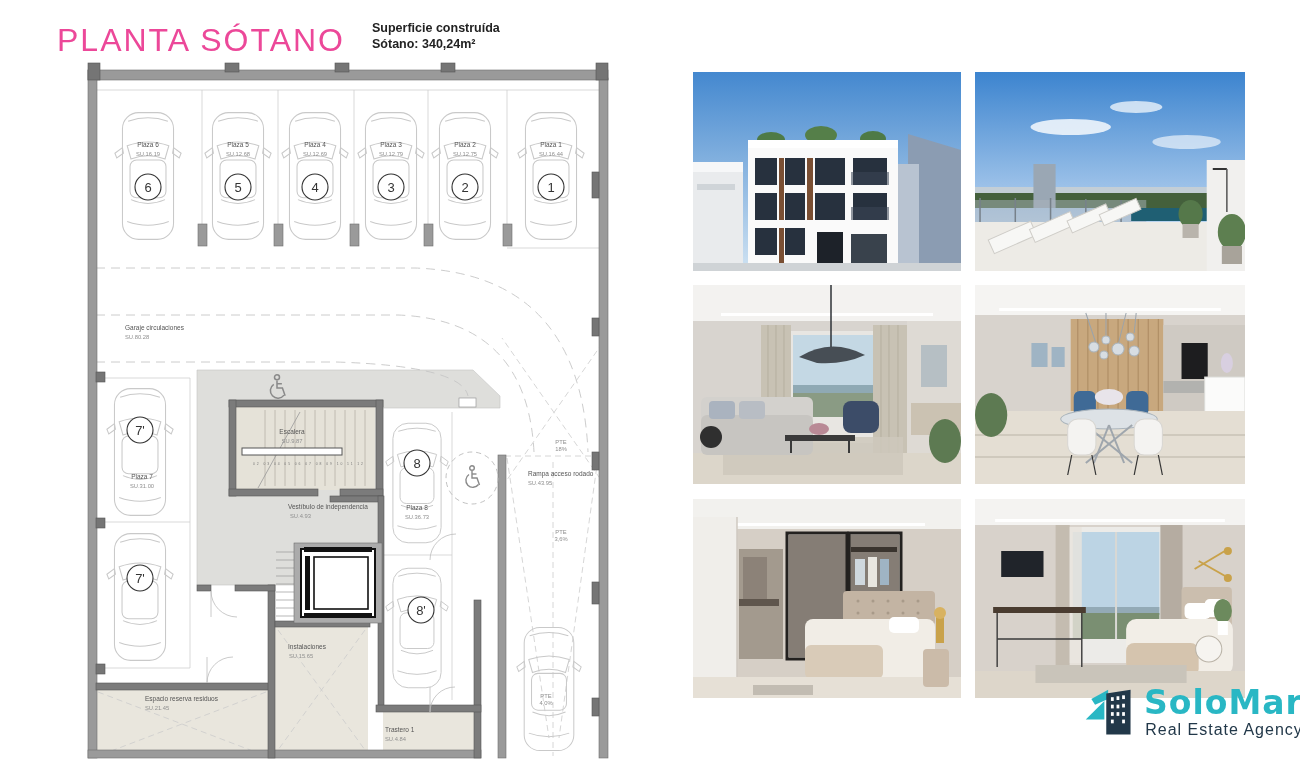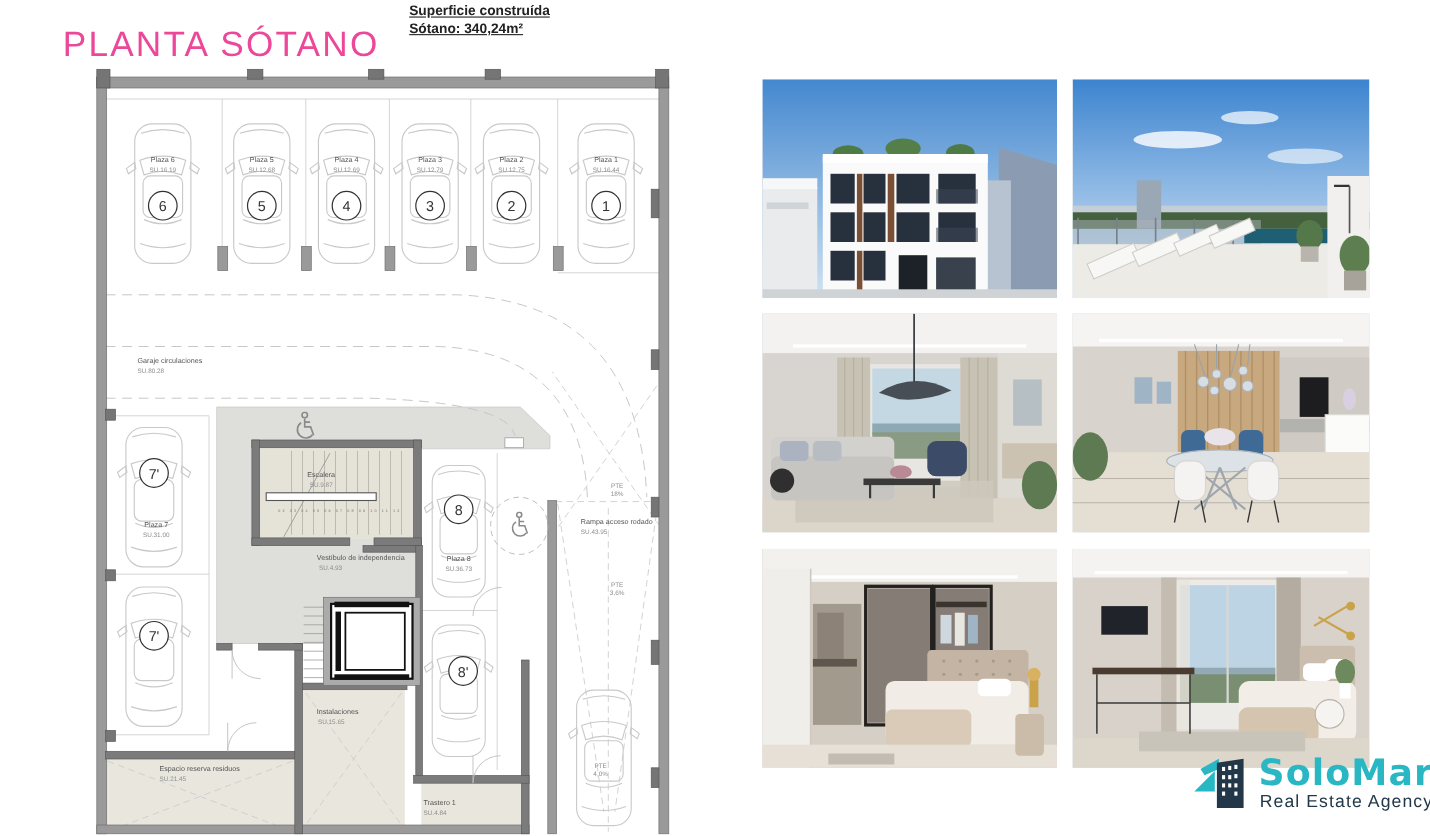--- a/index.html
+++ b/index.html
@@ -1,21 +1,21 @@
 <!DOCTYPE html>
 <html><head>
 <meta charset="utf-8">
 <style>
   html,body{margin:0;padding:0;background:#ffffff;}
   body{width:1300px;height:760px;position:relative;overflow:hidden;
        font-family:"Liberation Sans",sans-serif;}
   .page-title{position:absolute;left:57px;top:22px;font-size:32px;letter-spacing:2px;
       font-weight:400;color:#ec4899;}
-  .surface{position:absolute;left:372px;top:3px;font-size:12.5px;font-weight:bold;
-      color:#222;line-height:1.25;text-decoration:underline;}
+  .surface{position:absolute;left:372px;top:21px;font-size:12.5px;font-weight:bold;
+      color:#222;line-height:1.25;}
   #plan{position:absolute;left:0;top:0;}
   .photo{position:absolute;width:268px;height:199px;overflow:hidden;background:#dfe5ea;}
   .photo svg{display:block;width:100%;height:100%;}
   #ph1{left:693px;top:72px;}  #ph2{left:975px;top:72px;width:270px;}
   #ph3{left:693px;top:285px;} #ph4{left:975px;top:285px;width:270px;}
   #ph5{left:693px;top:499px;} #ph6{left:975px;top:499px;width:270px;}
   .logo{position:absolute;left:1082px;top:686px;display:flex;align-items:flex-start;gap:6px;}
   .logo-txt{display:flex;flex-direction:column;align-items:flex-end;}
   .brand{font-family:"DejaVu Sans",sans-serif;font-weight:bold;font-size:33px;
       color:#29b7c4;line-height:1.0;letter-spacing:1px;}

